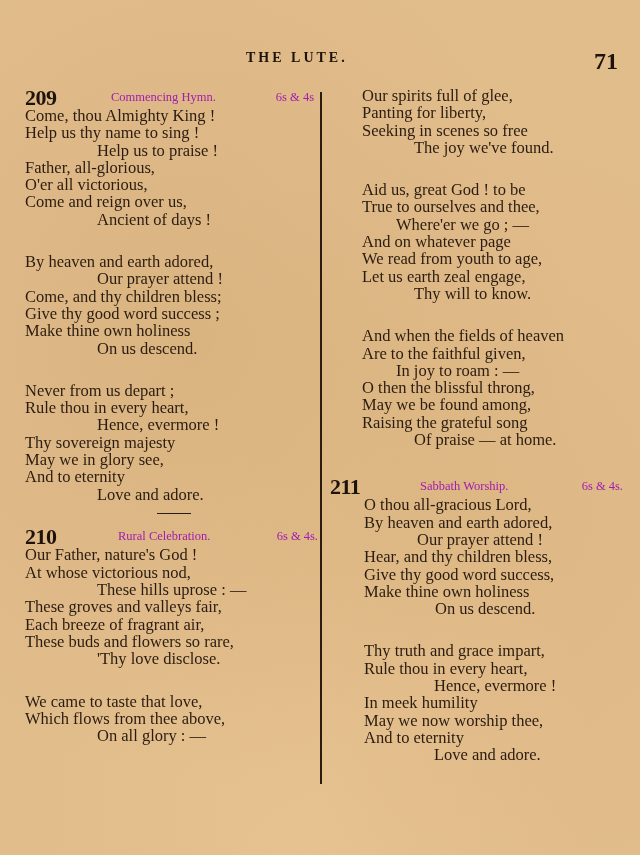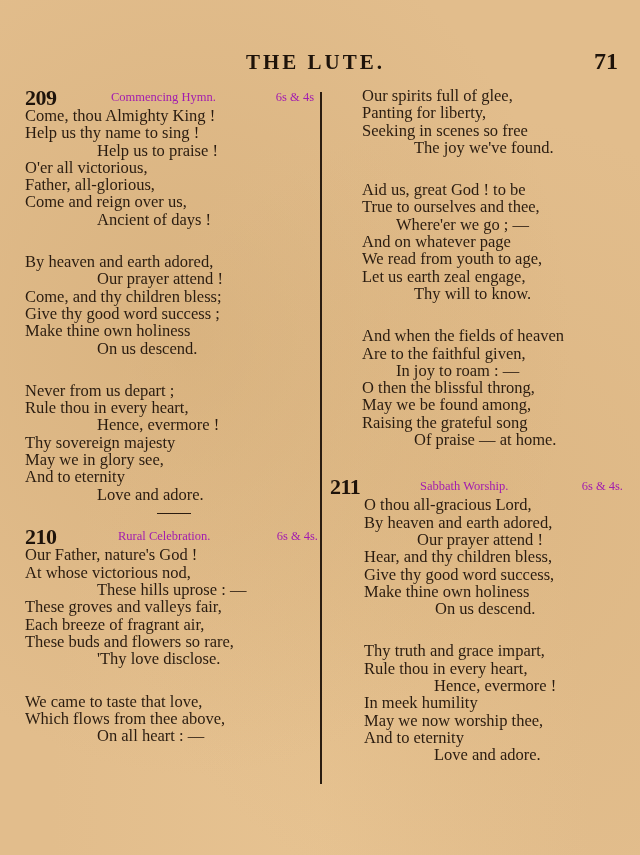--- a/index.html
+++ b/index.html
@@ -14,21 +14,21 @@
     color:#2a1c10;
     position:relative;
   }
   .page { position:absolute; left:0; top:0; width:640px; height:855px; }
   .running-head {
     position:absolute; top:50px; left:0; width:640px; height:30px;
   }
   .running-title {
     position:absolute; left:246px; top:0;
     font-family:"Liberation Serif", serif; font-weight:bold;
-    font-size:21px; letter-spacing:3px; color:#1e130a;
+    font-size:14px; letter-spacing:3px; color:#1e130a;
   }
   .page-number {
     position:absolute; left:594px; top:-2px;
     font-family:"Liberation Serif", serif; font-weight:bold;
     font-size:24px; color:#1e130a;
   }
   .divider {
     position:absolute; left:320px; top:92px; width:1.5px; height:692px;
     background:#2a1c10;
   }
@@ -77,22 +77,22 @@
     <div class="hymn">
       <div class="hymn-head">
         <span class="hymn-num">209</span>
         <span class="hymn-title" style="left:86px">Commencing Hymn.</span>
         <span class="hymn-meter" style="right:3px">6s &amp; 4s</span>
       </div>
       <div class="stanza">
         <div class="line">Come, thou Almighty King !</div>
         <div class="line">Help us thy name to sing !</div>
         <div class="line indent">Help us to praise !</div>
+        <div class="line">Father, all-glorious,</div>
         <div class="line">O'er all victorious,</div>
-        <div class="line">Father, all-glorious,</div>
         <div class="line">Come and reign over us,</div>
         <div class="line indent">Ancient of days !</div>
       </div>
       <div class="stanza-gap"></div>
       <div class="stanza">
         <div class="line">By heaven and earth adored,</div>
         <div class="line indent">Our prayer attend !</div>
         <div class="line">Come, and thy children bless;</div>
         <div class="line">Give thy good word success ;</div>
         <div class="line">Make thine own holiness</div>
@@ -124,21 +124,21 @@
         <div class="line indent">These hills uprose : —</div>
         <div class="line">These groves and valleys fair,</div>
         <div class="line">Each breeze of fragrant air,</div>
         <div class="line">These buds and flowers so rare,</div>
         <div class="line indent">'Thy love disclose.</div>
       </div>
       <div class="stanza-gap"></div>
       <div class="stanza">
         <div class="line">We came to taste that love,</div>
         <div class="line">Which flows from thee above,</div>
-        <div class="line indent">On all heart : —</div>
+        <div class="line indent">On all glory : —</div>
       </div>
     </div>
   </div>
 
   <div class="col col-right">
 
     <div class="hymn" style="padding-left:32px">
       <div class="stanza">
         <div class="line">Our spirits full of glee,</div>
         <div class="line">Panting for liberty,</div>

